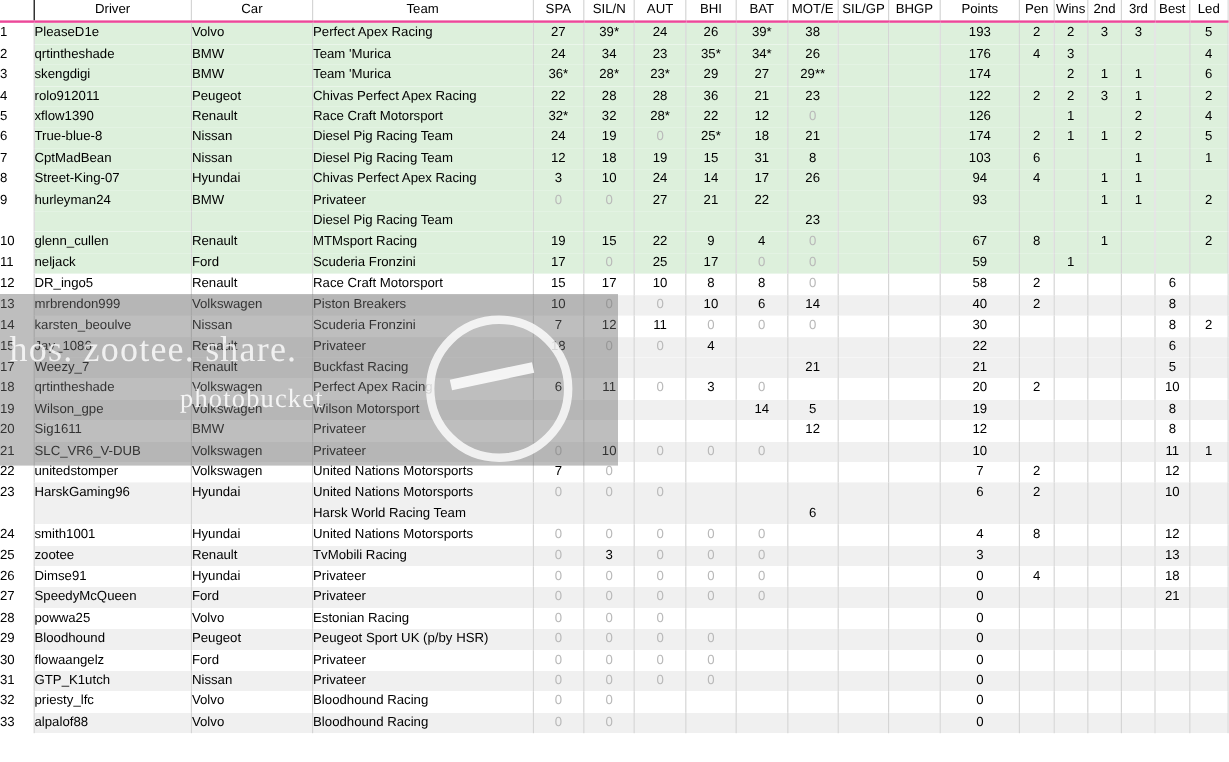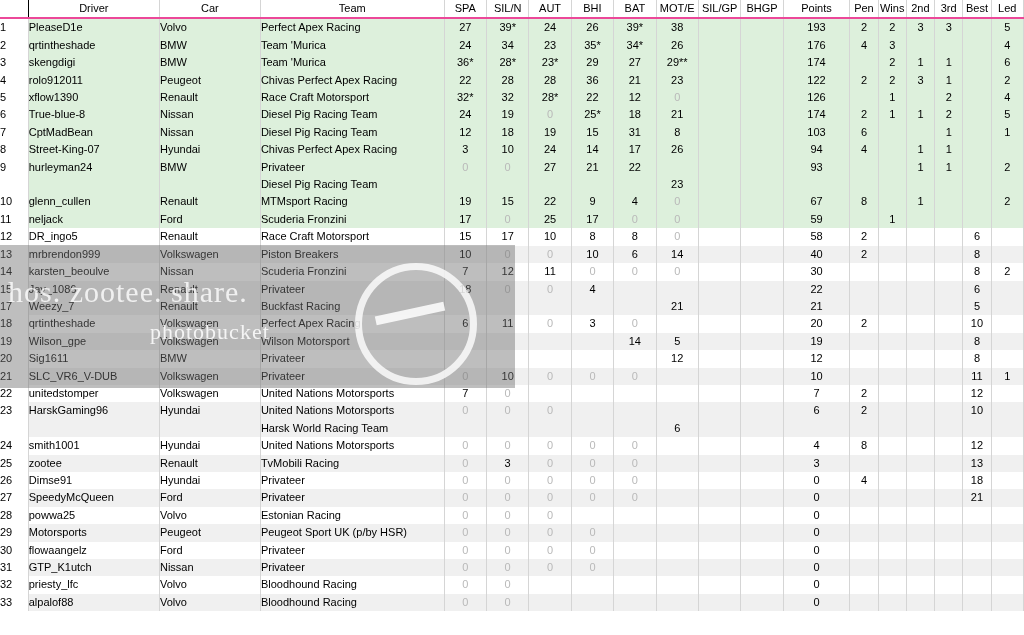--- a/index.html
+++ b/index.html
@@ -785,21 +785,21 @@
         <td class="points">0</td>
         <td class="num"></td>
         <td class="num"></td>
         <td class="num"></td>
         <td class="num"></td>
         <td class="num"></td>
         <td class="num"></td>
       </tr>
       <tr class="grey">
         <td class="pos">29</td>
-        <td class="driver">Motorsports</td>
+        <td class="driver">Bloodhound</td>
         <td class="car">Peugeot</td>
         <td class="team">Peugeot Sport UK (p/by HSR)</td>
         <td class="num zero">0</td>
         <td class="num zero">0</td>
         <td class="num zero">0</td>
         <td class="num zero">0</td>
         <td class="num"></td>
         <td class="num"></td>
         <td class="num"></td>
         <td class="num"></td>

